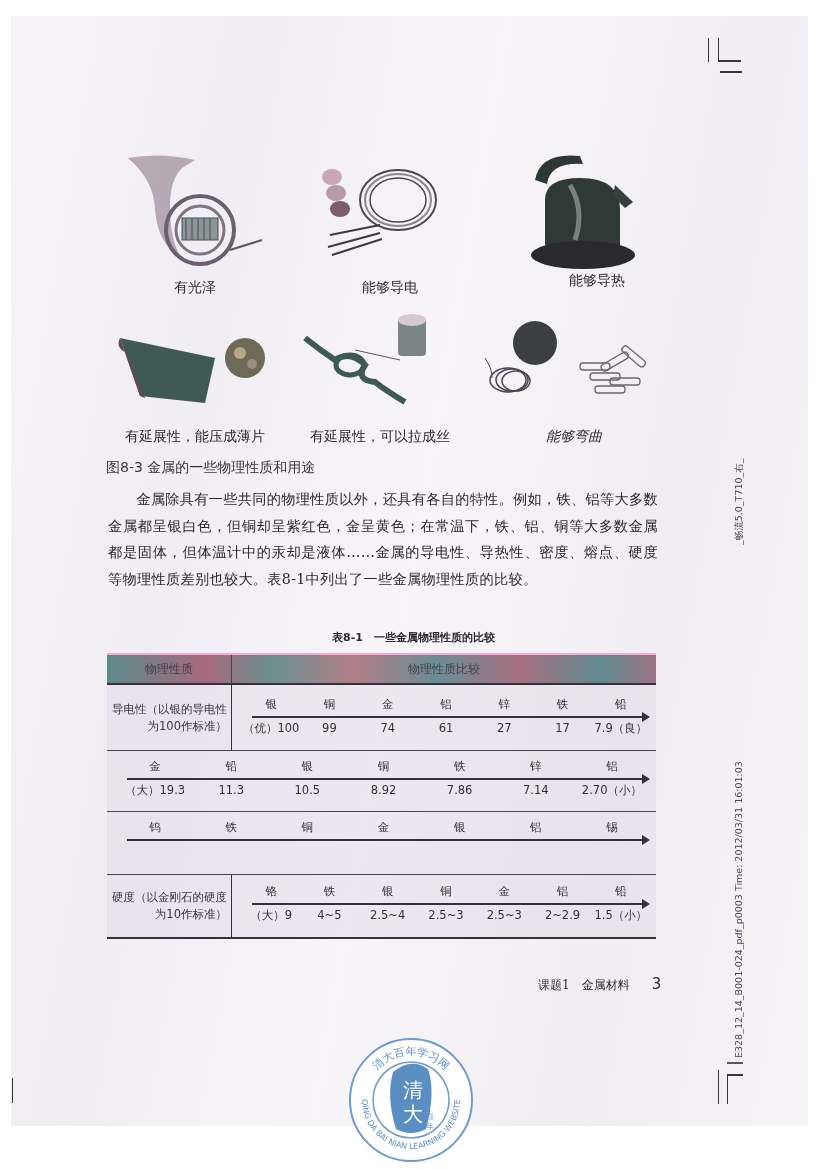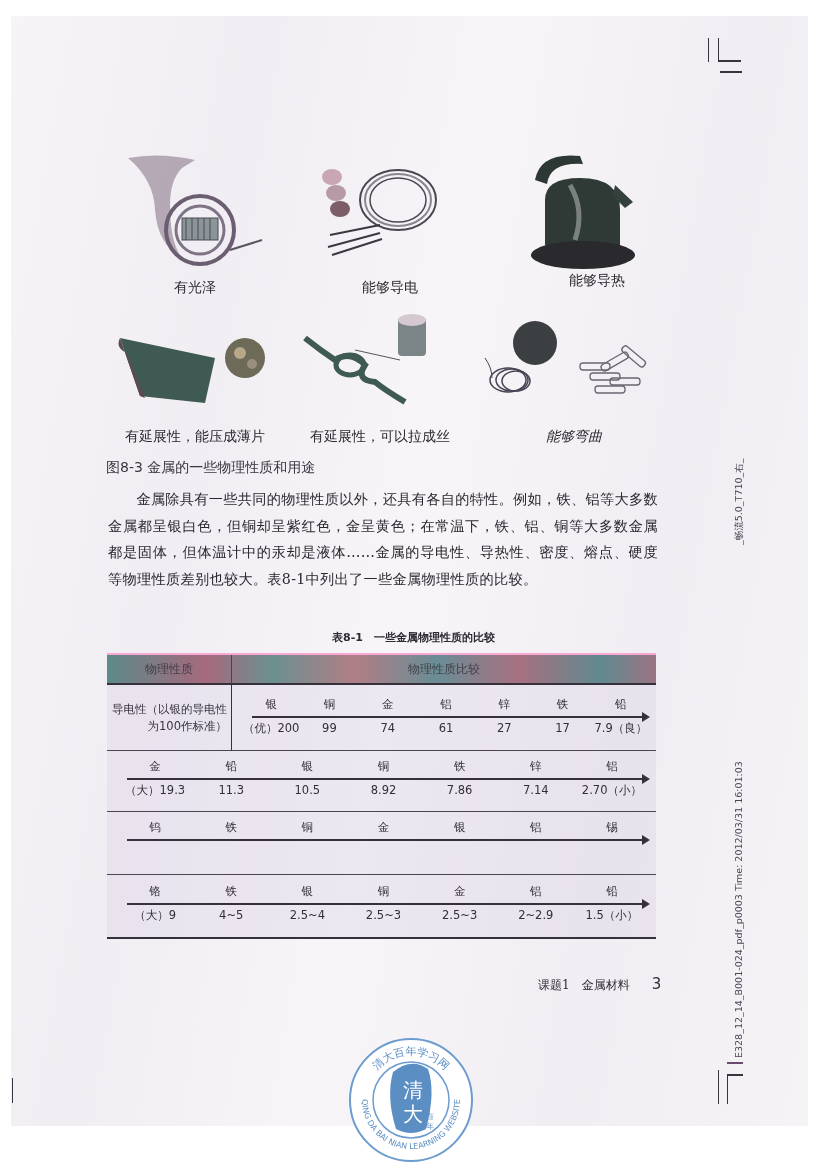--- a/index.html
+++ b/index.html
@@ -161,21 +161,21 @@
             <span>银</span>
             <span>铜</span>
             <span>金</span>
             <span>铝</span>
             <span>锌</span>
             <span>铁</span>
             <span>铅</span>
           </div>
       <div class="arrow" style="top:31px;"></div>
       <div class="vals" style="top:36px;">
-            <span>（优）200</span>
+            <span>（优）100</span>
             <span>99</span>
             <span>74</span>
             <span>61</span>
             <span>27</span>
             <span>17</span>
             <span>7.9（良）</span>
           </div>
     </div>
       </div>
   </div>
@@ -217,20 +217,21 @@
             <span>银</span>
             <span>铝</span>
             <span>锡</span>
           </div>
       <div class="arrow" style="top:27px;"></div>
     </div>
       </div>
   </div>
 
   <div class="trow" style="height:62px;">
+    <div class="c1">硬度（以金刚石的硬度为10作标准）</div>
     <div class="c2">
         <div class="scale">
       <div class="names" style="top:9px;">
             <span>铬</span>
             <span>铁</span>
             <span>银</span>
             <span>铜</span>
             <span>金</span>
             <span>铝</span>
             <span>铅</span>

